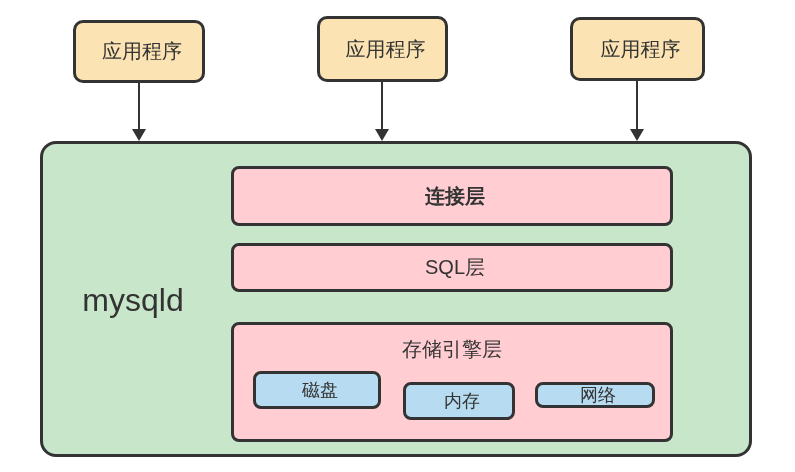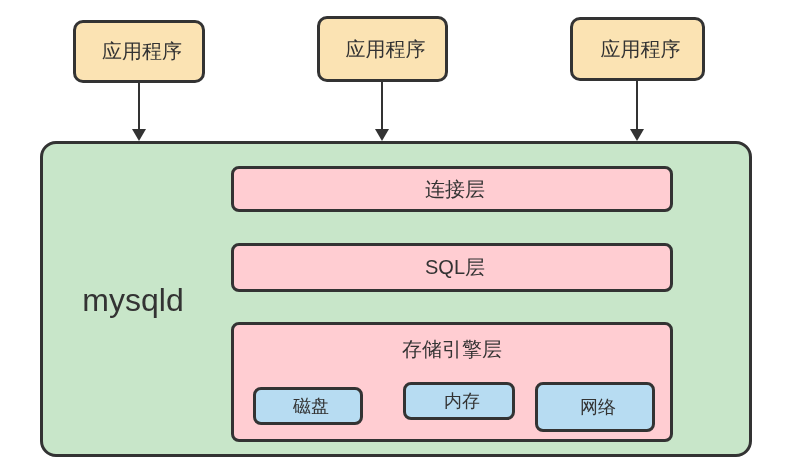--- a/index.html
+++ b/index.html
@@ -56,40 +56,40 @@
   .server-label{
     position:absolute;left:35px;top:138px;width:110px;
     text-align:center;font-size:32px;color:var(--text);
   }
   
   .layer{
     background:var(--layer-fill);
     border-radius:8px;
     font-size:20px;
   }
-  .layer1{left:188px;top:22px;width:442px;height:46px;}
+  .layer1{left:188px;top:22px;width:442px;height:60px;font-weight:bold;}
   .layer2{left:188px;top:99px;width:442px;height:49px;}
   .layer3{
     left:188px;top:178px;width:442px;height:120px;
     display:block;
     text-decoration:underline;
   }
   .layer3-title{
     position:absolute;left:0;top:11px;width:100%;
     text-align:center;font-size:20px;
   }
   
   .resource{
     background:var(--resource-fill);
     border-radius:8px;
     font-size:18px;
   }
-  .res1{left:19px;top:62px;width:110px;height:38px;}
+  .res1{left:19px;top:46px;width:128px;height:38px;}
   .res2{left:159px;top:57px;width:112px;height:38px;margin-left:10px;}
-  .res3{left:301px;top:57px;width:120px;height:50px;}
+  .res3{left:301px;top:57px;width:120px;height:26px;}
 </style>
 </head>
 <body>
 
 <div class="canvas">
 
   <div class="box app app1">
     <span>应用程序</span>
   </div>
   <div class="box app app2">

